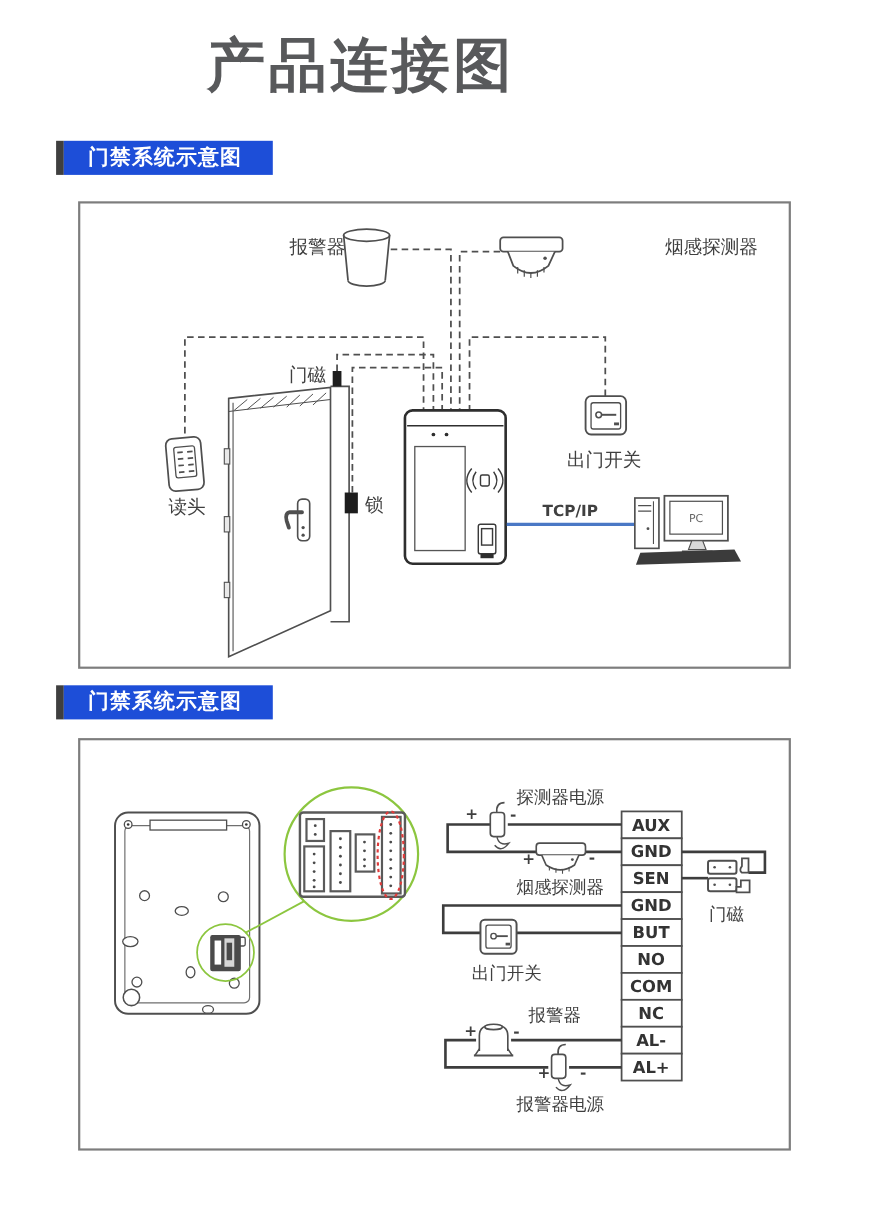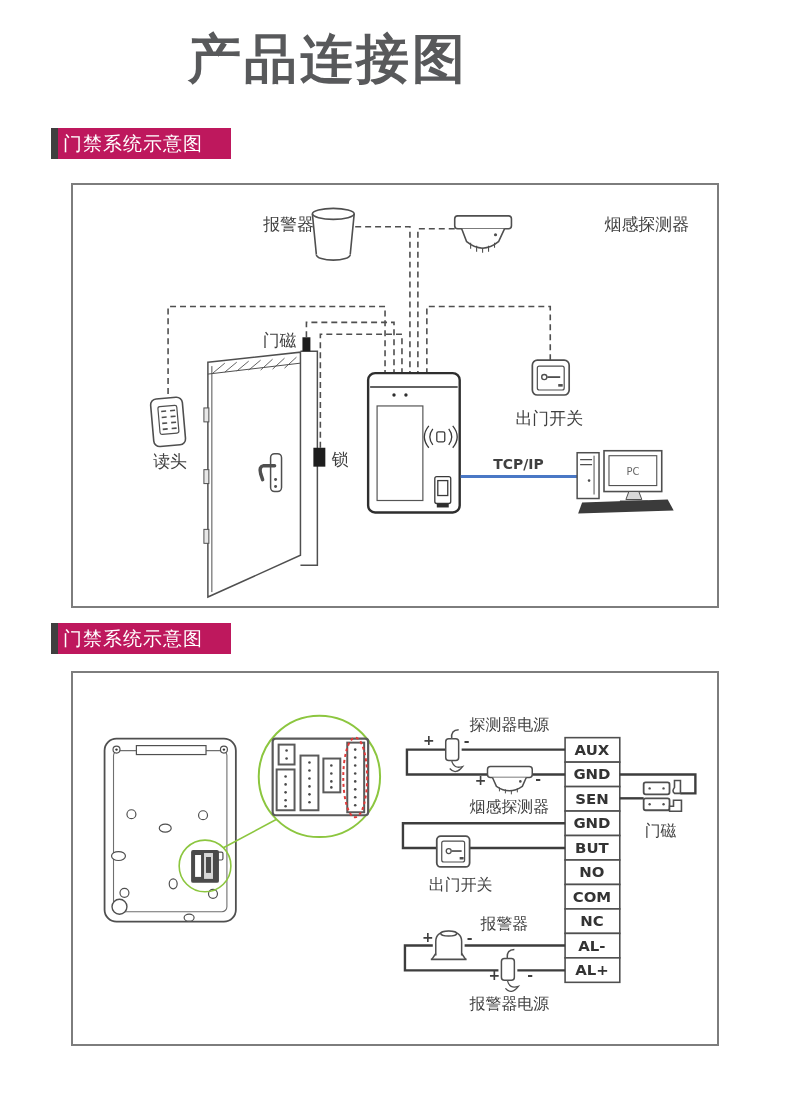--- a/index.html
+++ b/index.html
@@ -1,22 +1,22 @@
 <!DOCTYPE html>
 <html><head>
 <meta charset="utf-8">
 <style>
   html,body{margin:0;padding:0;background:#ffffff;}
   body{width:790px;height:1095px;position:relative;font-family:"DejaVu Sans","Liberation Sans",sans-serif;overflow:hidden;}
   .page-title{position:absolute;left:0;top:24px;width:656px;text-align:center;
     font-size:53px;font-weight:600;color:#58595b;letter-spacing:3px;}
   .section-label{position:absolute;left:51px;height:31px;display:flex;align-items:stretch;}
   .section-label .bar{width:7px;background:#3f3f3f;}
-  .section-label .green{background:#be185d;color:#ffffff;font-size:19px;font-weight:400;
-    line-height:31px;padding:0 28px 0 5px;letter-spacing:1px;}
+  .section-label .green{background:#1d4ed8;color:#ffffff;font-size:19px;font-weight:700;
+    line-height:31px;padding:0 28px 0 22px;letter-spacing:1px;}
   .diagram-box{position:absolute;left:71px;width:644px;background:#ffffff;border:2px solid #7d7d7d;}
   #box1{top:183px;height:421px;}
   #box2{top:671px;height:371px;}
   svg{display:block;}
   text{fill:#3f3f3f;}
   .lbl{font-size:17px;}
   .lbl2{font-size:16px;}
   .term{font-size:15px;font-weight:600;fill:#333;}
   .sign{font-size:14px;font-weight:700;}
   .pcsmall{font-size:10px;fill:#666;}

